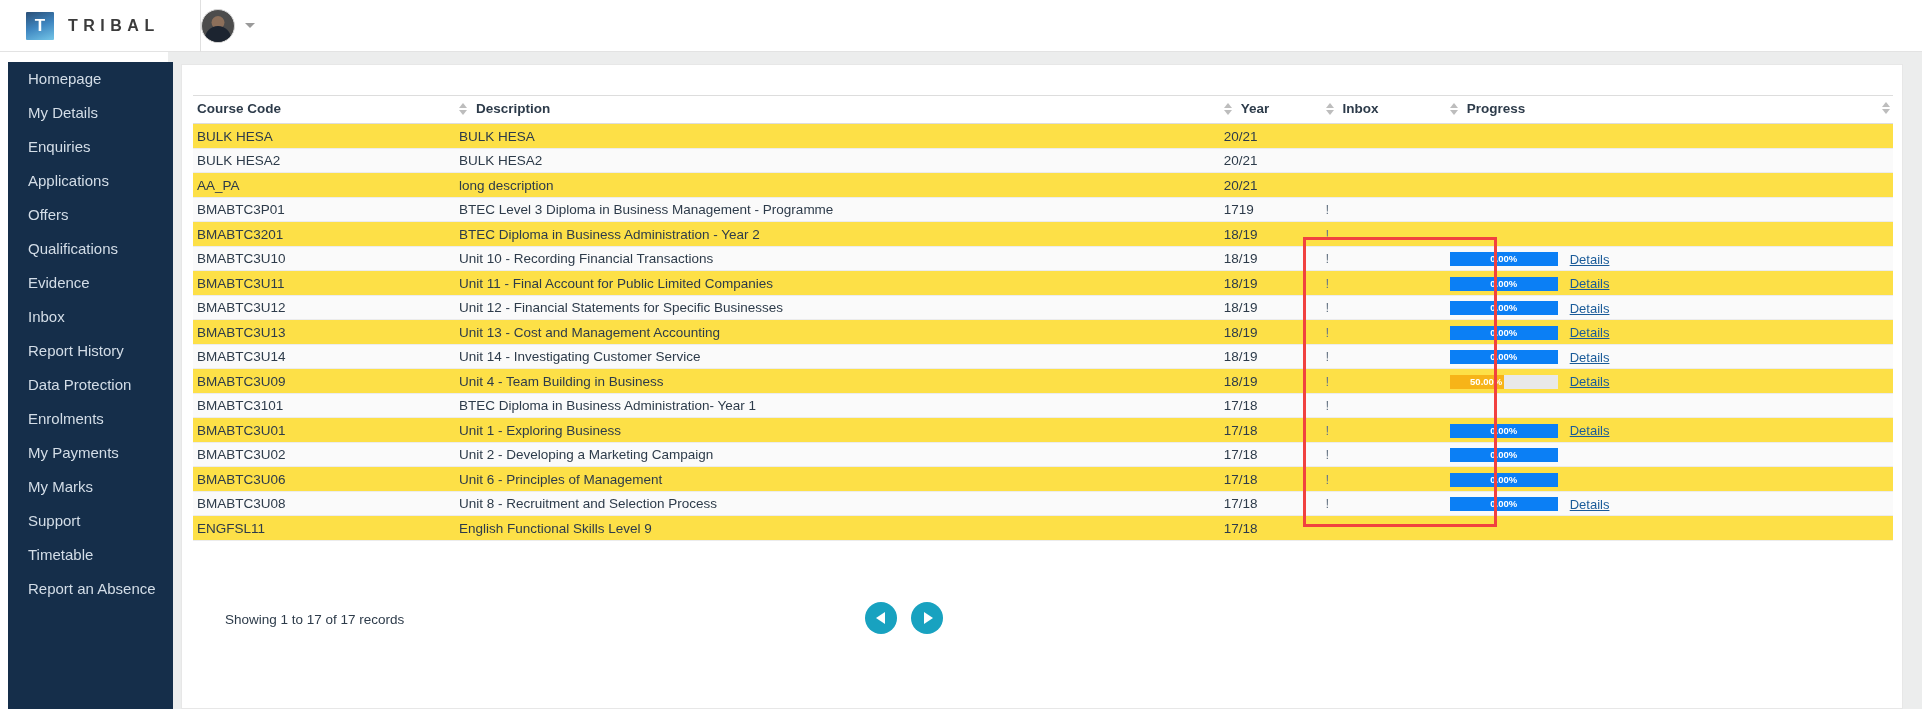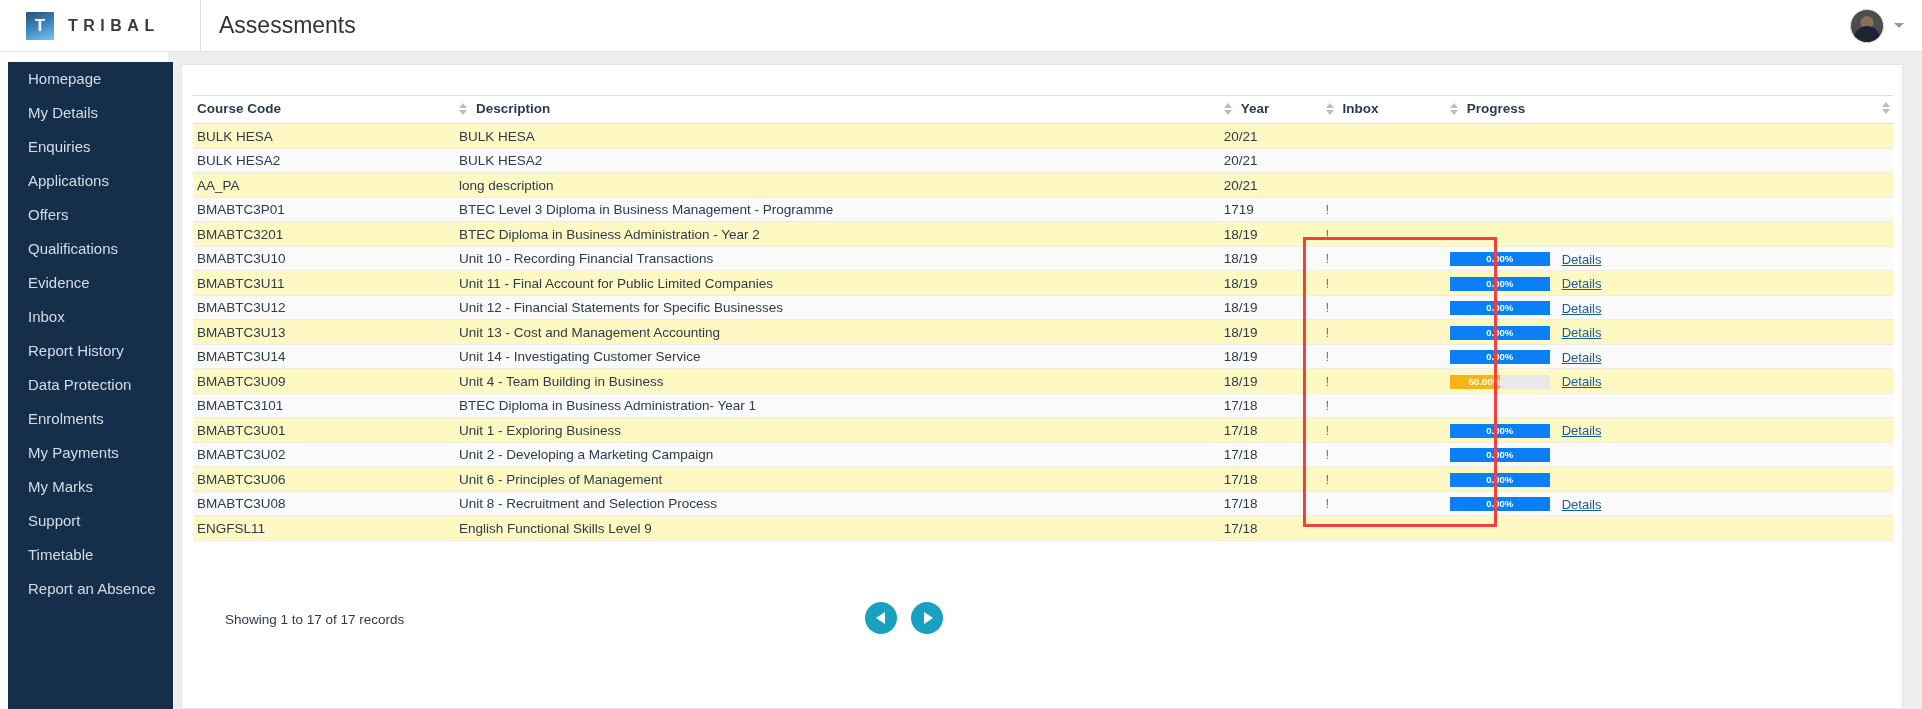--- a/index.html
+++ b/index.html
@@ -162,21 +162,21 @@
     position: relative;
     white-space: nowrap;
   }
   table.grid td {
     padding: 0;
     height: 24.5px;
     border-bottom: 1px solid #ececec;
     white-space: nowrap;
     vertical-align: middle;
   }
-  tbody tr.odd td { background: #fef9c3; }
+  tbody tr.odd td { background: #fde047; }
   tbody tr.even td { background: #fafafa; }
 
   .sort-ico {
     display: inline-block;
     width: 9px;
     vertical-align: middle;
     margin-right: 8px;
     position: relative;
     height: 14px;
   }
@@ -204,21 +204,21 @@
   .bang {
     color: #6c7a89;
     font-size: 13.5px;
   }
 
   
   .prog-cell { position: relative; }
   .prog-wrap {
     display: inline-block;
     vertical-align: middle;
-    width: 100px;
+    width: 108px;
     height: 14px;
     background: #e9e9e9;
     overflow: hidden;
     position: relative;
   }
   .prog-fill {
     position: absolute;
     left: 0; top: 0; bottom: 0;
     background: #0b7ff5;
   }
@@ -310,21 +310,20 @@
 <body>
 
 <div id="app">
 
   <div class="topbar">
     <div class="brand">
       <div class="brand-mark">T</div>
       <div class="brand-word">TRIBAL</div>
     </div>
     <div class="topbar-divider"></div>
-    <div class="page-title">Assessments</div>
     <div class="topbar-right">
       <div class="avatar">
         <div class="head"></div>
         <div class="body"></div>
       </div>
       <div class="caret-down"></div>
     </div>
   </div>
 
   <nav class="sidebar" id="sidebar">

